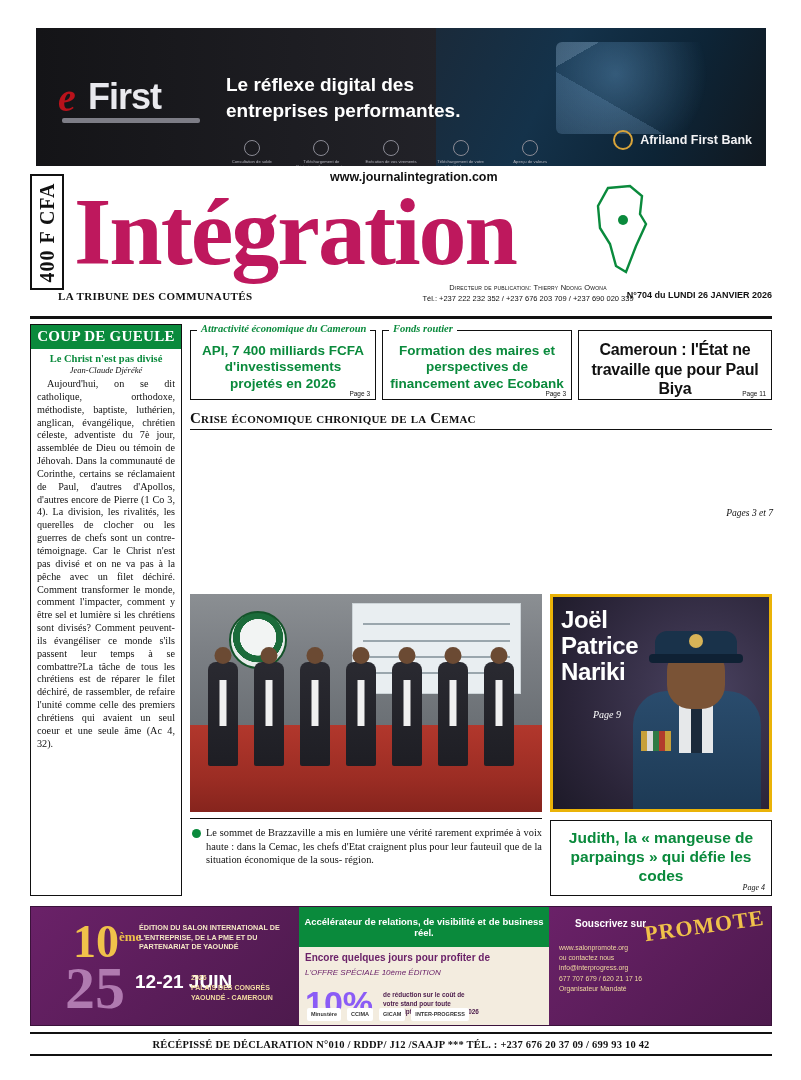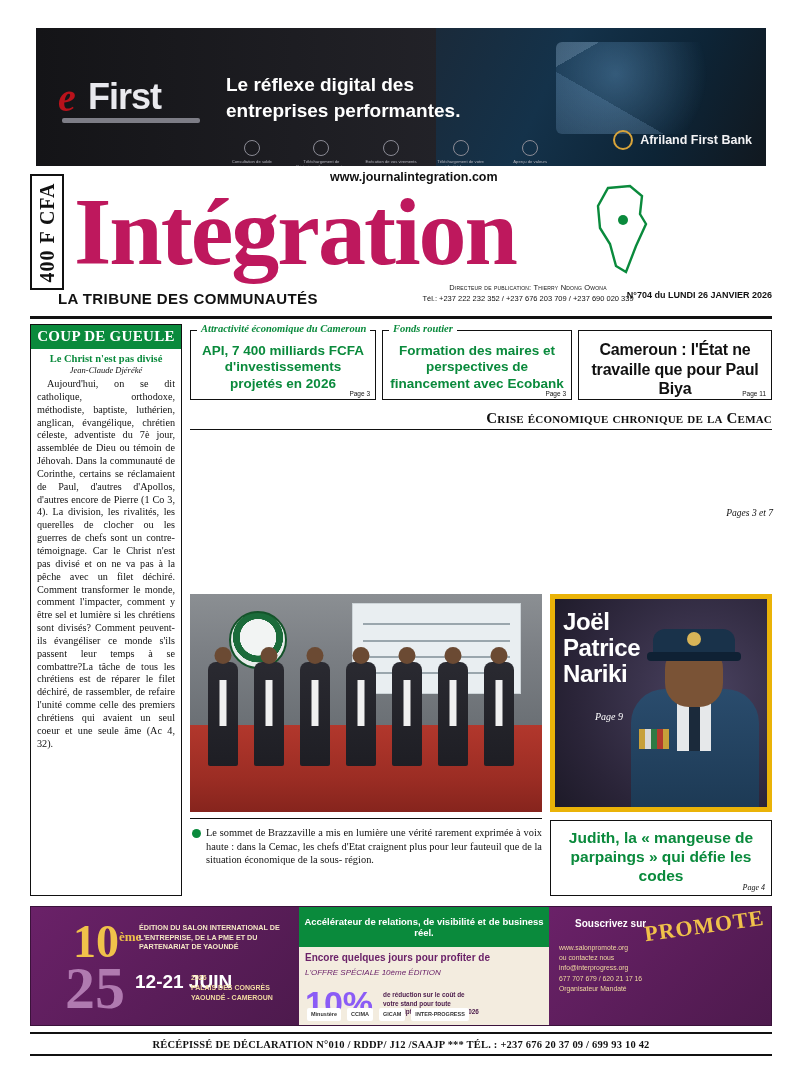--- a/index.html
+++ b/index.html
@@ -110,22 +110,22 @@
     font-family: "Liberation Serif", serif;
     font-size: 96px; line-height: 96px;
     font-weight: bold; color: #be185d; letter-spacing: -2px;
   }
   .map-africa {
     position: absolute; left: 560px; top: 14px; width: 64px; height: 92px;
   }
   .map-africa svg { width: 100%; height: 100%; }
   .tagline {
     position: absolute; left: 28px; top: 120px;
-    font-family: Liberation Sans, sans-serif;
-    font-weight: bold; font-size: 15px; letter-spacing: .4px;
+    font-family: Liberation Serif, serif;
+    font-weight: bold; font-size: 11px; letter-spacing: .4px;
   }
   .imprint {
     position: absolute; left: 348px; top: 112px; width: 300px; text-align: center;
     font-size: 7.5px; line-height: 1.5; color: #111;
   }
   .imprint .dir { font-variant: small-caps; letter-spacing: .2px; }
   .issue {
     position: absolute; right: 0; top: 120px; text-align: right;
     font-size: 9px; font-weight: bold;
   }
@@ -188,21 +188,21 @@
   #teaser-biya { left: 578px; top: 330px; width: 194px; height: 70px; }
   #teaser-biya .teaser-text {
     color: #111; font-size: 16px; padding-top: 9px; letter-spacing: -.2px;
   }
 
   
   .kicker {
     position: absolute; left: 190px; top: 410px; width: 582px;
     font-family: "Liberation Serif", serif;
     font-weight: bold; font-size: 15px; color: #111;
-    font-variant: small-caps; letter-spacing: .2px; text-align: right;
+    font-variant: small-caps; letter-spacing: .2px;
   }
   .kicker:after {
     content: ""; position: absolute; left: 0; bottom: -3px; width: 100%;
     height: 1px; background: #111;
   }
   .main-head {
     position: absolute; left: 188px; top: 432px; width: 586px;
     font-family: "Liberation Sans", sans-serif;
     font-weight: bold; color: #0a8a3c;
     font-size: 37px; line-height: 1.13; text-align: center;
@@ -265,21 +265,21 @@
   }
   .caption-text {
     font-family: "Liberation Serif", serif;
     font-size: 10.4px; line-height: 1.32; text-align: justify;
     padding-left: 16px; color: #111;
   }
 
   
   .nariki {
     position: absolute; left: 550px; top: 594px; width: 222px; height: 218px;
-    border: 5px solid #eab308; background: #2f2a40; overflow: hidden;
+    border: 3px solid #eab308; background: #2f2a40; overflow: hidden;
   }
   .nariki-bg {
     position: absolute; inset: 0;
     background: radial-gradient(circle at 70% 45%, #4a4260 0%, #2a2438 70%, #1d1a28 100%);
   }
   .nariki-name {
     position: absolute; left: 8px; top: 10px; width: 95px;
     font-family: "Liberation Sans", sans-serif;
     font-weight: bold; color: #ffffff; font-size: 24px; line-height: 1.08;
     letter-spacing: -.4px;

